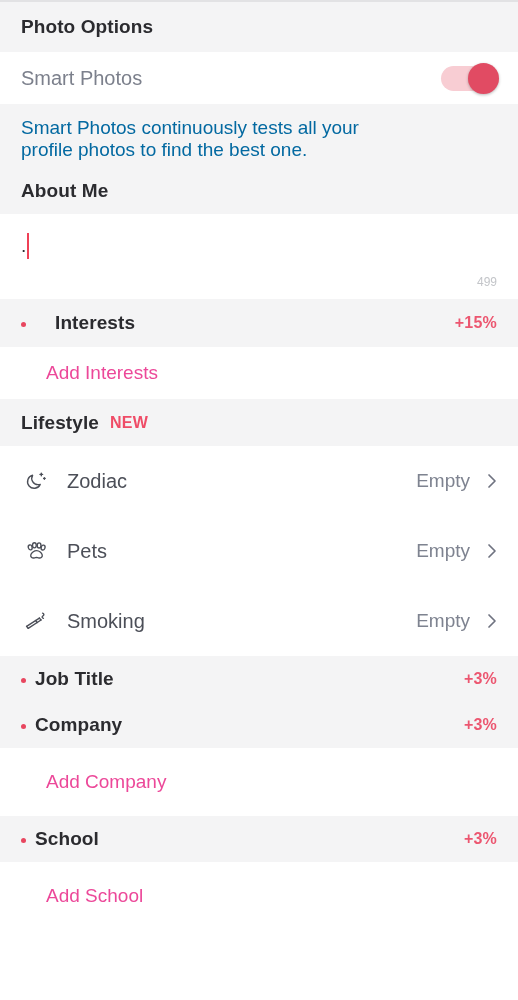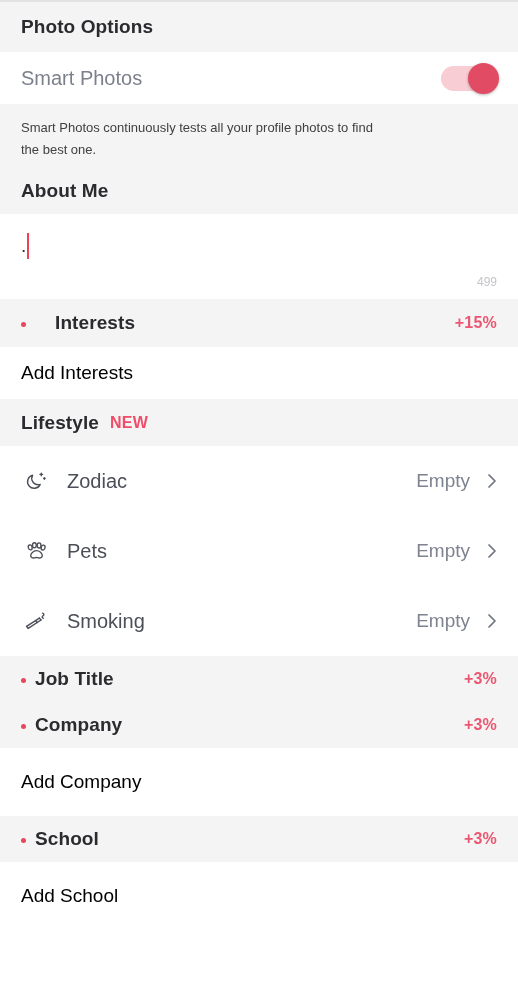--- a/index.html
+++ b/index.html
@@ -77,21 +77,22 @@
   }
 
   .row-label-grey {
     font-size: 20px;
     color: #7c808c;
     font-weight: normal;
   }
 
   .placeholder-text {
     font-size: 19px;
-    color: #000000;
+    color: #ec4899;
+    margin-left: 25px;
   }
 
   
   .toggle {
     width: 56px;
     height: 30px;
     position: relative;
     flex: 0 0 auto;
   }
   .toggle .track {
@@ -113,23 +114,23 @@
     background: #e14b63;
     box-shadow: 0 1px 3px rgba(0,0,0,0.28);
   }
 
   
   .desc-block {
     background: #f4f4f5;
     padding: 13px 21px 0 21px;
   }
   .desc-text {
-    font-size: 13px;
+    font-size: 19px;
     line-height: 22px;
-    color: #404040;
+    color: #0369a1;
     max-width: 360px;
   }
 
   
   .about-editor {
     background: #ffffff;
     position: relative;
     padding: 18px 21px 0 21px;
   }
   .caret-line {

